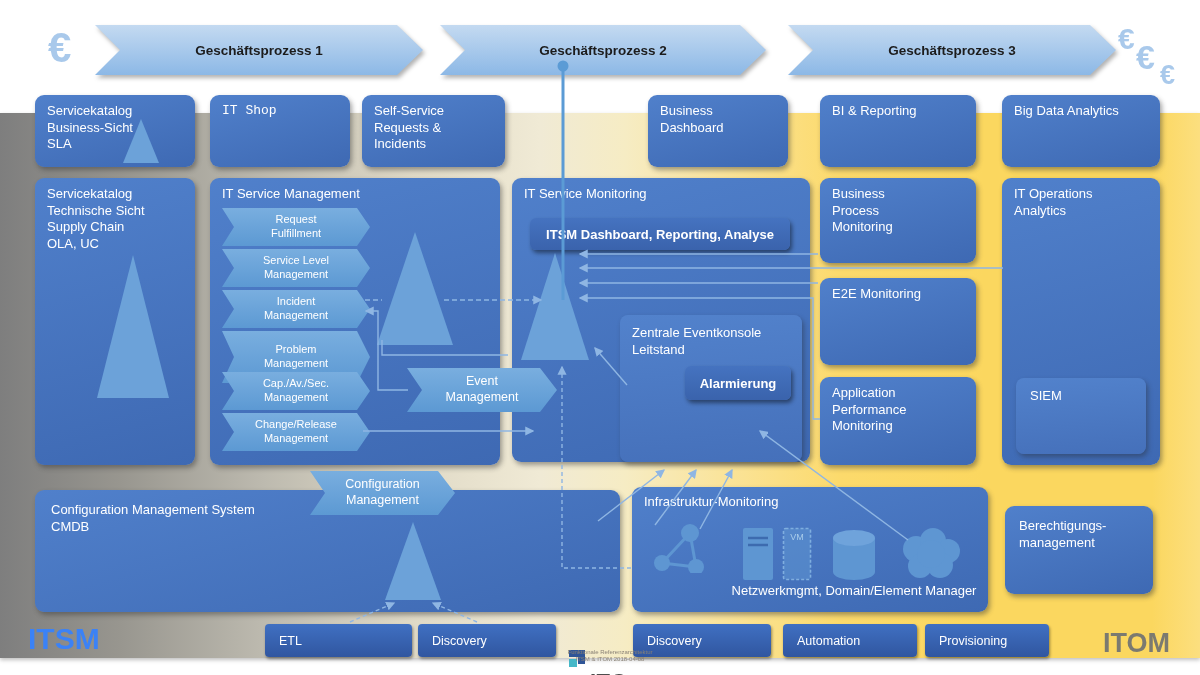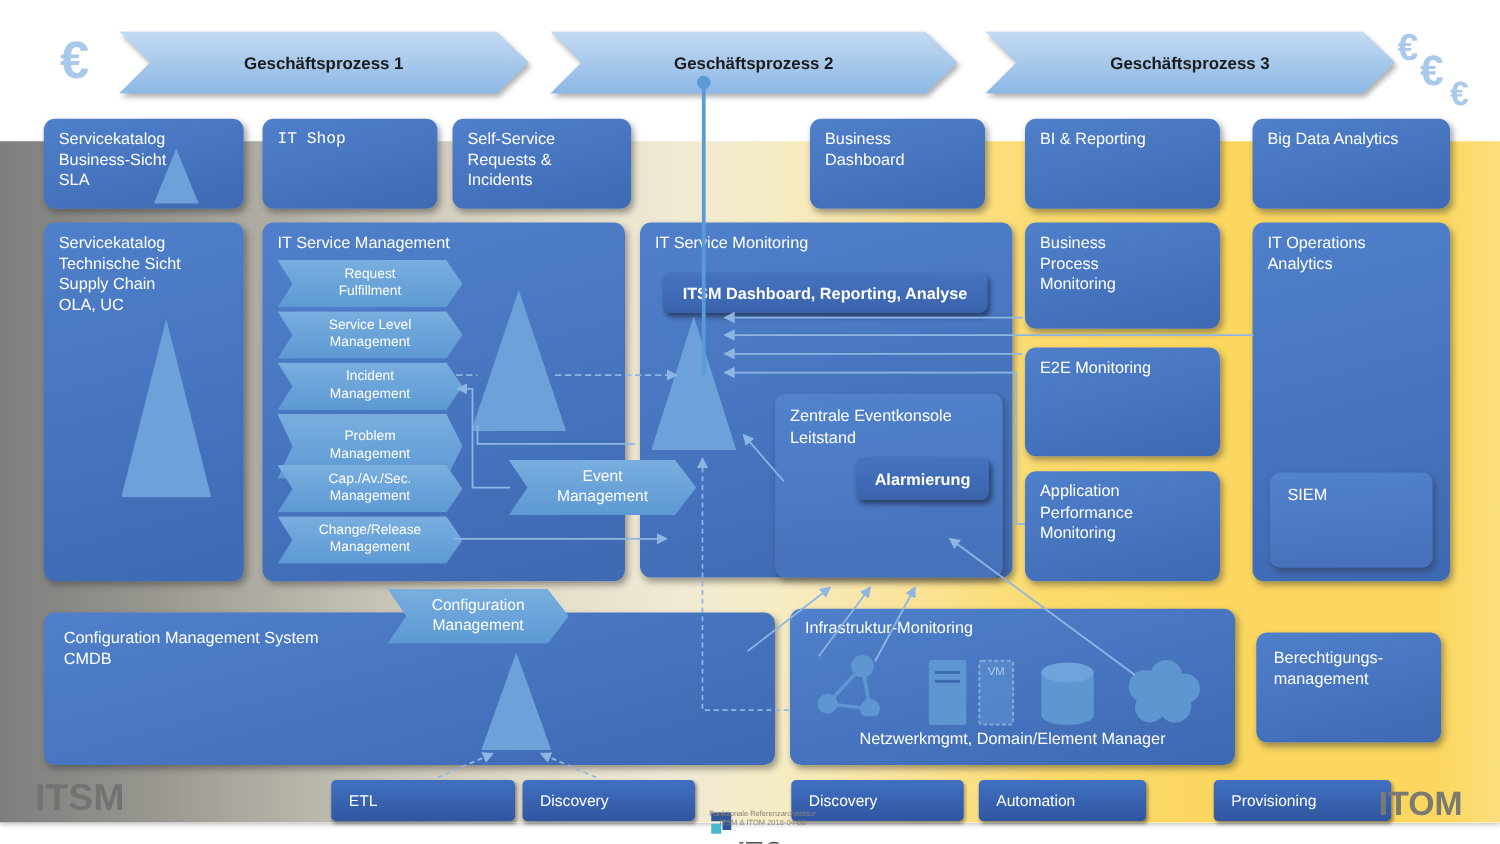--- a/index.html
+++ b/index.html
@@ -185,48 +185,48 @@
       <ellipse cx="24" cy="9" rx="21" ry="8" fill="#6FA3DB"></ellipse>
     </svg>
     <svg style="position:absolute;left:264px;top:40px;" width="70" height="54" viewBox="0 0 70 54">
       <circle cx="20" cy="22" r="13" fill="#5E96D2"></circle>
         <circle cx="37" cy="14" r="13" fill="#5E96D2"></circle>
       <circle cx="52" cy="24" r="12" fill="#5E96D2"></circle>
         <circle cx="44" cy="38" r="13" fill="#5E96D2"></circle>
       <circle cx="24" cy="39" r="12" fill="#5E96D2"></circle>
         <circle cx="35" cy="27" r="14" fill="#5E96D2"></circle>
     </svg>
-    <div style="position:absolute;left:0;top:96px;width:100%;text-align:center;font-size:13px;">Netzwerkmgmt, Domain/Element Manager</div>
+    <div style="position:absolute;left:0;top:96px;width:100%;text-align:center;font-size:13px;padding-left:44px;">Netzwerkmgmt, Domain/Element Manager</div>
   </div>
 
   <div class="box" style="left:1005px;top:506px;width:148px;height:88px;">
     <div class="title pre" style="padding:12px 14px;">Berechtigungs-
 management</div>
   </div>
 
   <div class="botbox" style="left:265px;width:147px;">ETL</div>
   <div class="botbox" style="left:418px;width:138px;">Discovery</div>
   <div class="botbox" style="left:633px;width:138px;">Discovery</div>
   <div class="botbox" style="left:783px;width:134px;">Automation</div>
-  <div class="botbox" style="left:925px;width:142px;margin-left:46px;">Provisioning</div>
+  <div class="botbox" style="left:925px;width:124px;">Provisioning</div>
 
   <div class="logo">
     <svg width="21" height="21" viewBox="0 0 21 21">
       <rect x="3" y="2" width="16" height="7" fill="#2F5597"></rect>
       <rect x="12" y="9" width="7" height="7" fill="#2F5597"></rect>
       <rect x="3" y="11" width="8" height="8" fill="#46B8C8"></rect>
     </svg>
     <span class="logoTxt">ITC</span>
   </div>
   <div class="logoSub">
     <div>Funktionale Referenzarchitektur</div>
     <div>ITSM &amp; ITOM 2018-04-08</div>
   </div>
 
-  <div class="cornerLabel" style="left:28px;top:622px;font-size:30px;color:#737373;">ITSM</div>
+  <div class="cornerLabel" style="left:28px;top:622px;font-size:30px;color:#3b82f6;">ITSM</div>
   <div class="cornerLabel" style="left:1103px;top:628px;font-size:27px;color:#7b7a70;">ITOM</div>
 
   <svg class="lines z2">
     <line x1="563" y1="66" x2="563" y2="300" stroke="#5B9BD5" stroke-width="3"></line>
     <circle cx="563" cy="66" r="5.5" fill="#5B9BD5"></circle>
   </svg>
 
   <svg class="lines z4">
     <defs>
       <marker id="ar" viewBox="0 0 10 10" refX="8.5" refY="5" markerWidth="6.5" markerHeight="6.5" orient="auto-start-reverse">

